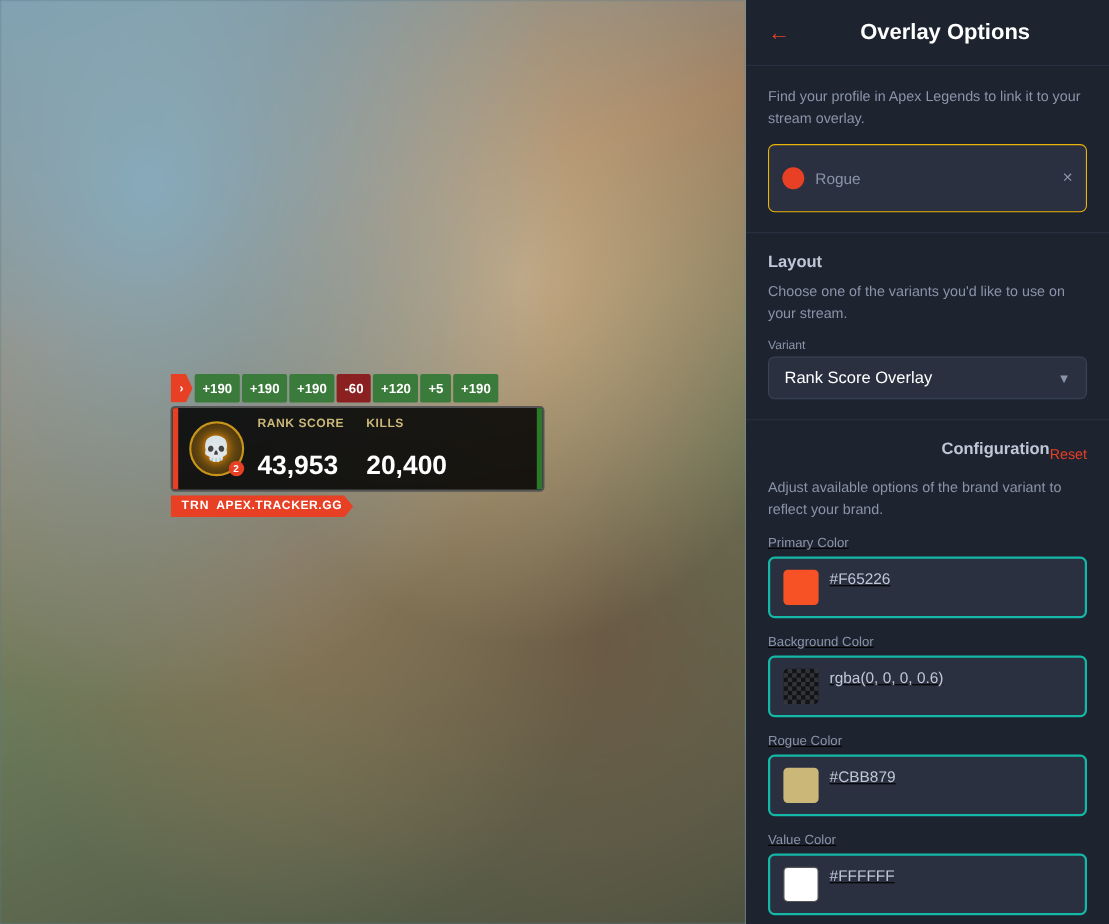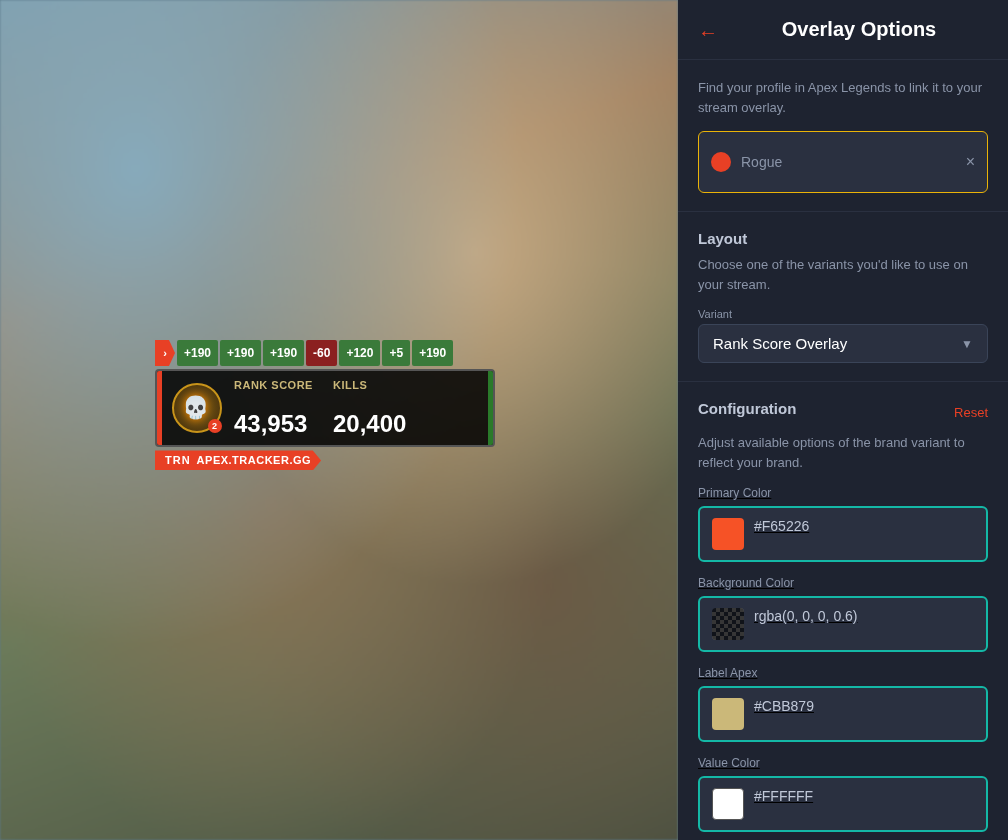--- a/index.html
+++ b/index.html
@@ -311,23 +311,22 @@
     }
 
     .dropdown-arrow {
       color: #8a94a8;
       font-size: 12px;
     }
 
     .config-header {
       display: flex;
       align-items: center;
-      justify-content: space-between;
+      justify-content: flex-end;
       margin-bottom: 8px;
-      gap: 28px;
     }
 
     .reset-btn {
       color: #e84025;
       font-size: 13px;
       cursor: pointer;
       font-weight: 500;
     }
 
     .color-row {
@@ -476,21 +475,21 @@
 
     <div class="color-row">
       <div class="color-label">Background Color</div>
       <div class="color-field">
         <div class="color-swatch checkered"></div>
         <span class="color-value">rgba(0, 0, 0, 0.6)</span>
       </div>
     </div>
 
     <div class="color-row">
-      <div class="color-label">Label Apex</div>
+      <div class="color-label">Rogue Color</div>
       <div class="color-field">
         <div class="color-swatch" style="background:#CBB879;"></div>
         <span class="color-value">#CBB879</span>
       </div>
     </div>
 
     <div class="color-row">
       <div class="color-label">Value Color</div>
       <div class="color-field">
         <div class="color-swatch white-swatch"></div>

